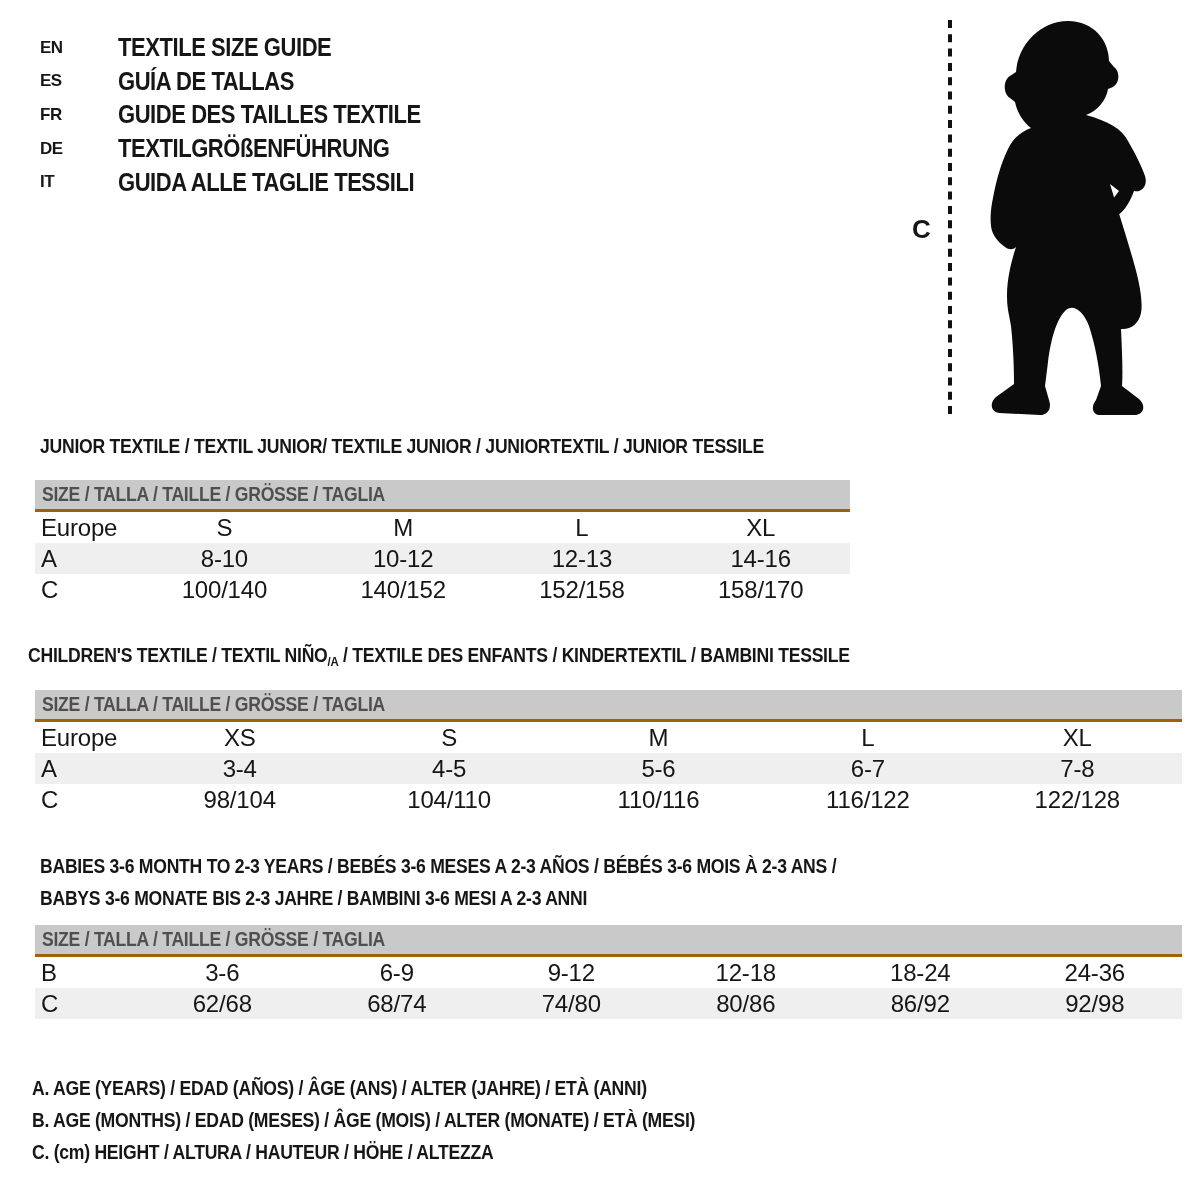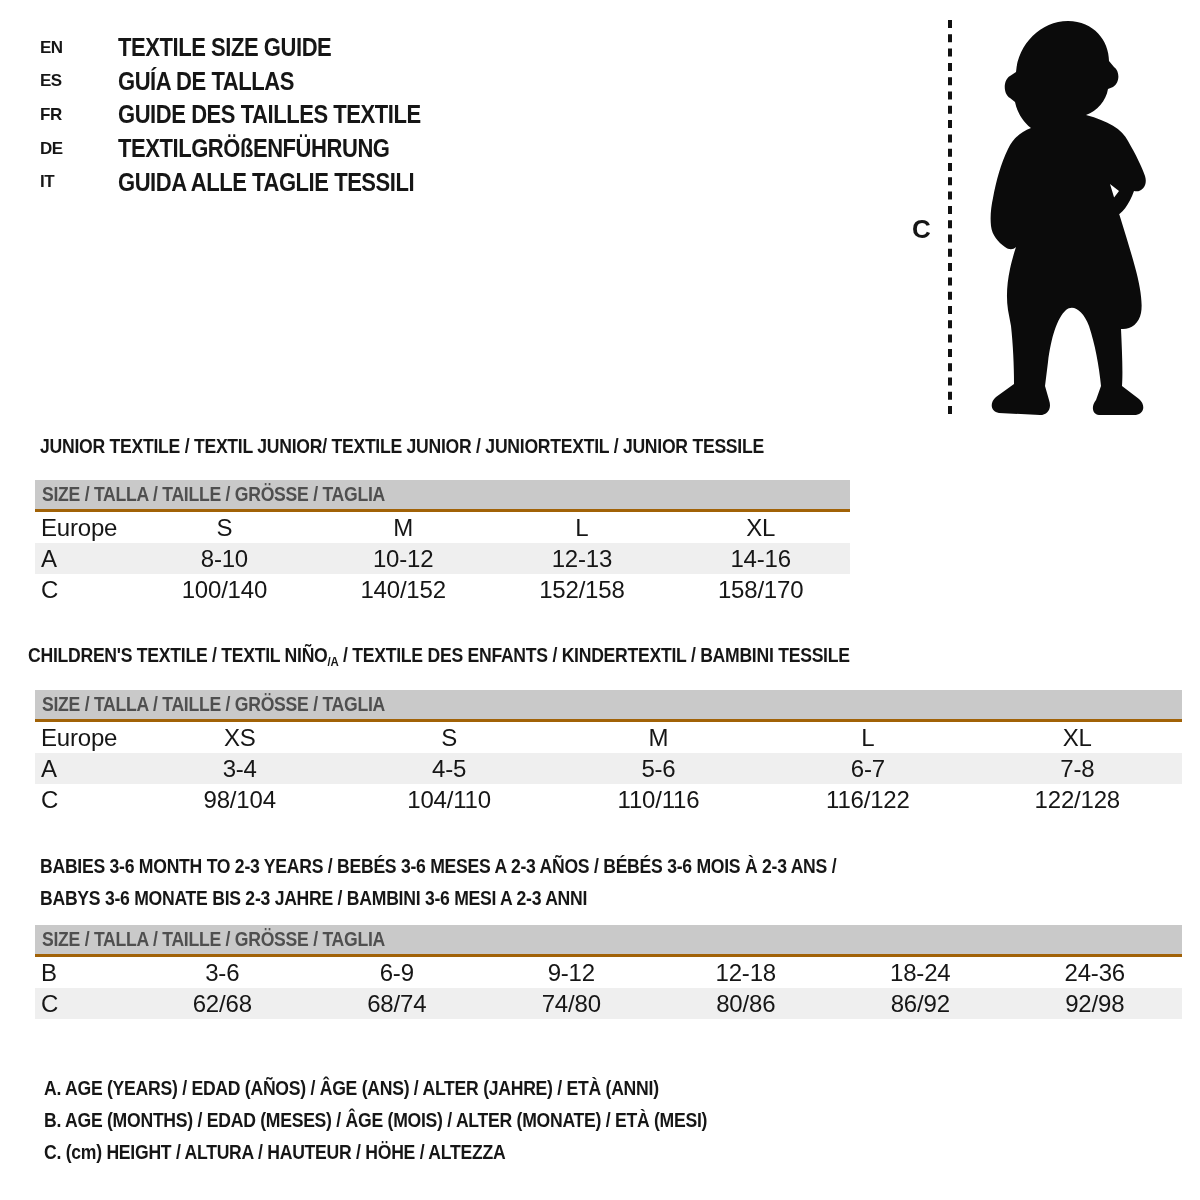--- a/index.html
+++ b/index.html
@@ -225,17 +225,17 @@
       <td>68/74</td>
       <td>74/80</td>
       <td>80/86</td>
       <td>86/92</td>
       <td>92/98</td>
     </tr>
   </tbody>
     </table>
 </div>
 
-<div class="abs" style="left:44px;top:1072px;">
+<div class="abs" style="left:32px;top:1072px;">
   <div class="legend-line"><span class="cond">A. AGE (YEARS) / EDAD (AÑOS) / ÂGE (ANS) / ALTER (JAHRE) / ETÀ (ANNI)</span></div>
   <div class="legend-line"><span class="cond">B. AGE (MONTHS) / EDAD (MESES) / ÂGE (MOIS) / ALTER (MONATE) / ETÀ (MESI)</span></div>
   <div class="legend-line"><span class="cond">C. (cm) HEIGHT / ALTURA / HAUTEUR / HÖHE / ALTEZZA</span></div>
 </div>
 
 </body></html>

